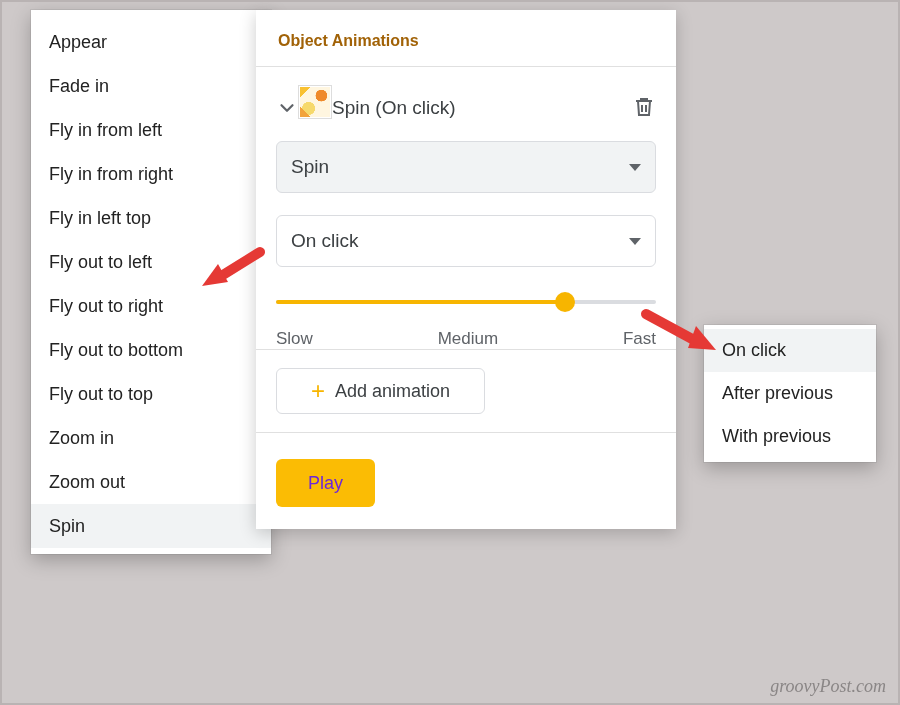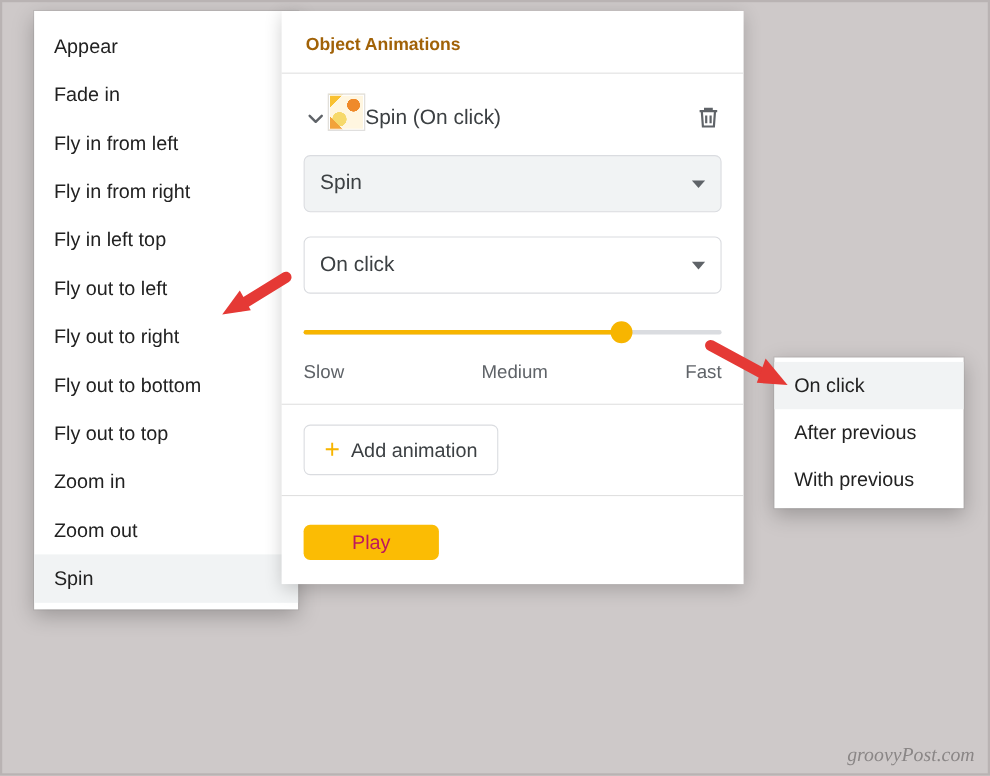--- a/index.html
+++ b/index.html
@@ -126,51 +126,51 @@
     position:absolute; left:0; top:50%; transform:translateY(-50%);
     height:4px; background:#f7b500; border-radius:2px;
   }
   .track-thumb {
     position:absolute; top:50%; transform:translate(-50%,-50%);
     width:20px; height:20px; border-radius:50%;
     background:#f7b500;
   }
   .slider-labels {
     display:flex; justify-content:space-between;
-    font-size:17px; color:#5f6368; margin-top:14px; margin-bottom: 18px;
+    font-size:17px; color:#5f6368; margin-top:14px; 
   }
 
   
   .add-btn {
     margin: 18px 20px 0 20px;
     border:1px solid #dadce0;
     border-radius:6px;
     height:46px;
     display:inline-flex;
     align-items:center;
     gap:10px;
-    padding: 0 18px;
+    padding: 0 34px;
     font-size:18px;
     color:#3c4043;
     cursor:pointer;
     background:#fff;
   }
   .plus {
     color:#f7b500; font-size:24px; line-height:0; font-weight:500;
   }
 
   
   .play-row { padding: 26px 20px 0 20px; }
   .play-btn {
     background:#fbbc04;
     border:none;
     border-radius:6px;
-    height:32px;
-    padding:0 44px;
-    color:#be185d;
+    height:48px;
+    padding:0 32px;
+    color:#6d28d9;
     font-size:18px;
     font-weight:500;
     cursor:pointer;
   }
 
   
   .popup {
     position:absolute;
     left:704px;
     top:325px;

